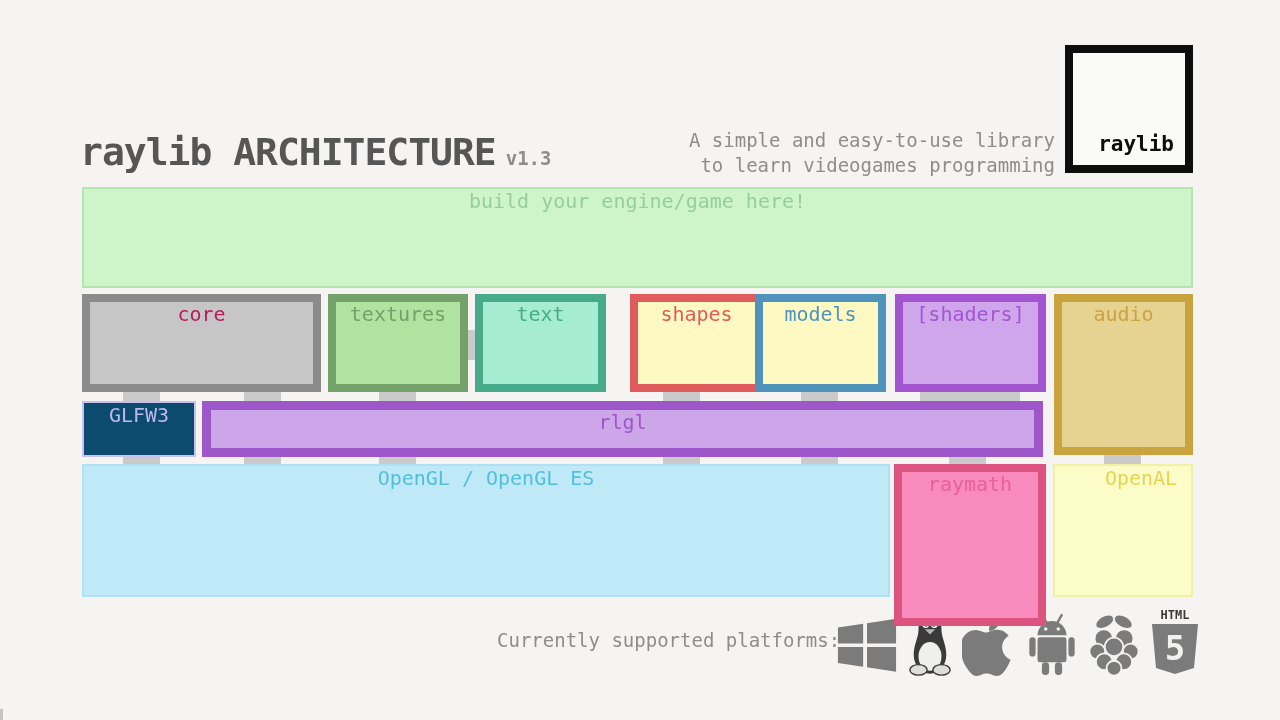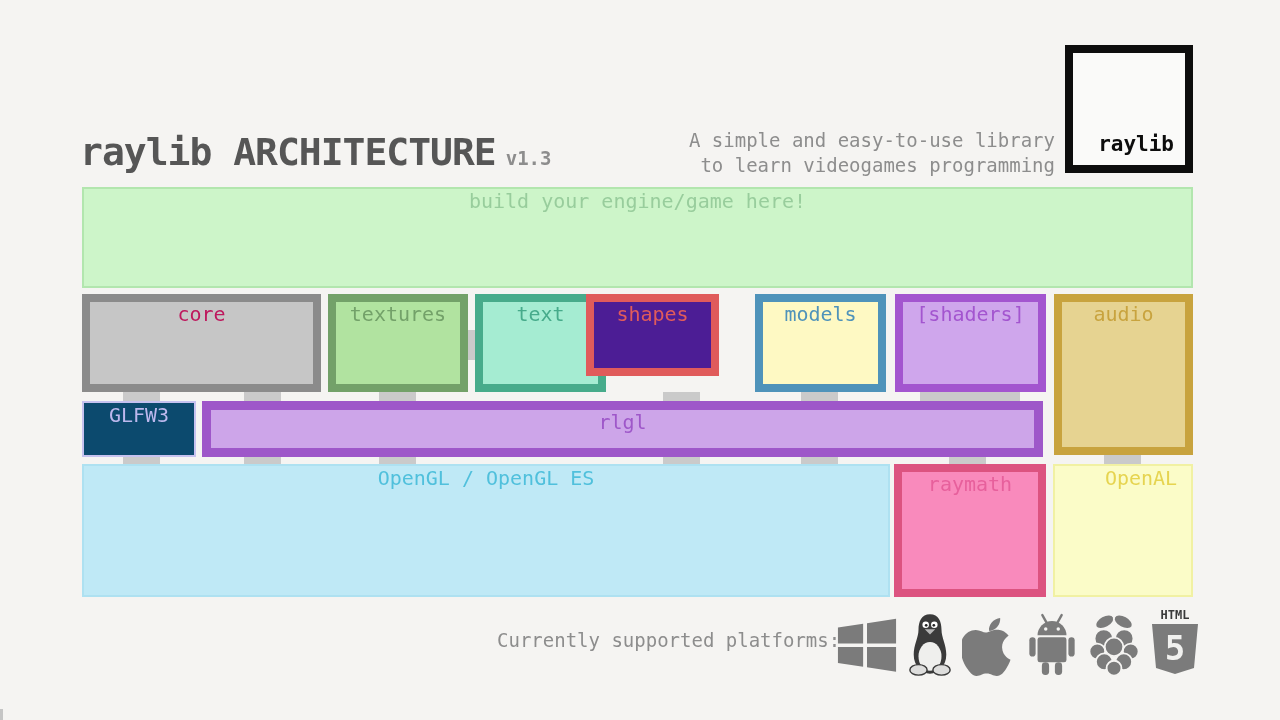--- a/index.html
+++ b/index.html
@@ -37,30 +37,30 @@
     display:flex;justify-content:center;
     font-size:20px;z-index:1;
   }
   .engine{
     left:82px;top:187px;width:1111px;height:101px;
     background:#cdf5c9;border:2px solid #b2e6ae;color:#98cd9c;
   }
   .core    {left:82px;  top:294px;width:239px;height:98px;background:#c6c6c6;border:8px solid #8b8b8b;color:#be185d;}
   .textures{left:328px; top:294px;width:140px;height:98px;background:#b1e3a0;border:8px solid #73a169;color:#73a169;}
   .text    {left:475px; top:294px;width:131px;height:98px;background:#a5ecd2;border:8px solid #47ab8b;color:#47ab8b;}
-  .shapes  {left:586px; top:294px;width:133px;height:82px;background:#4c1d95;border:8px solid #e05b5b;color:#e05b5b;}
+  .shapes  {left:630px; top:294px;width:133px;height:98px;background:#fef9c3;border:8px solid #e05b5b;color:#e05b5b;}
   .models  {left:755px; top:294px;width:131px;height:98px;background:#fef9c3;border:8px solid #4f93ba;color:#4f93ba;}
   .shaders {left:895px; top:294px;width:151px;height:98px;background:#cfa6ec;border:8px solid #a355cf;color:#a355cf;}
   .audio   {left:1054px;top:294px;width:139px;height:161px;background:#e6d391;border:8px solid #c8a33e;color:#c8a33e;}
 
   .glfw3{left:82px; top:401px;width:114px;height:56px;background:#0c4a6e;border:2px solid #c6c2ef;color:#bcb8ed;}
   .rlgl {left:202px;top:401px;width:841px;height:56px;background:#cda5e9;border:9px solid #9e57c9;color:#9e57c9;}
 
   .opengl {left:82px;  top:464px;width:808px;height:133px;background:#bfe9f6;border:2px solid #aee1f1;color:#50c0dc;}
-  .raymath{left:894px; top:464px;width:152px;height:133px;background:#f98abc;border:8px solid #dc5380;color:#e7609c;}
+  .raymath{left:894px; top:464px;width:152px;height:162px;background:#f98abc;border:8px solid #dc5380;color:#e7609c;}
   .openal {left:1053px;top:464px;width:140px;height:133px;background:#fbfcc8;border:2px solid #f1f1a3;color:#e6d450;padding-left:36px;}
 
   
   .conn{background:#cacaca;z-index:0;}
 
   
   .platforms-label{
     left:497px;top:629px;font-size:19px;color:#8d8d8d;white-space:nowrap;
   }
   .platform-icons{

